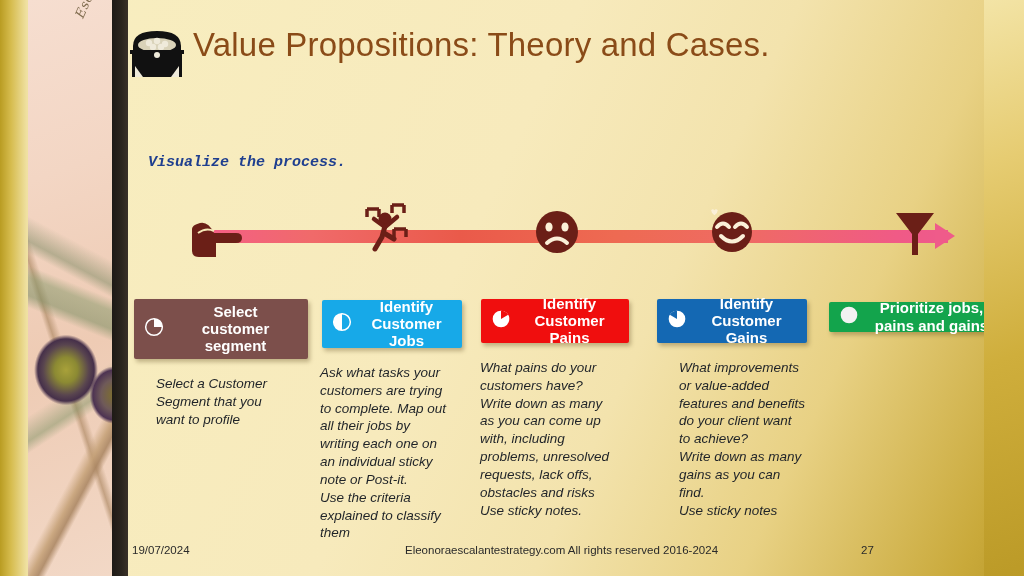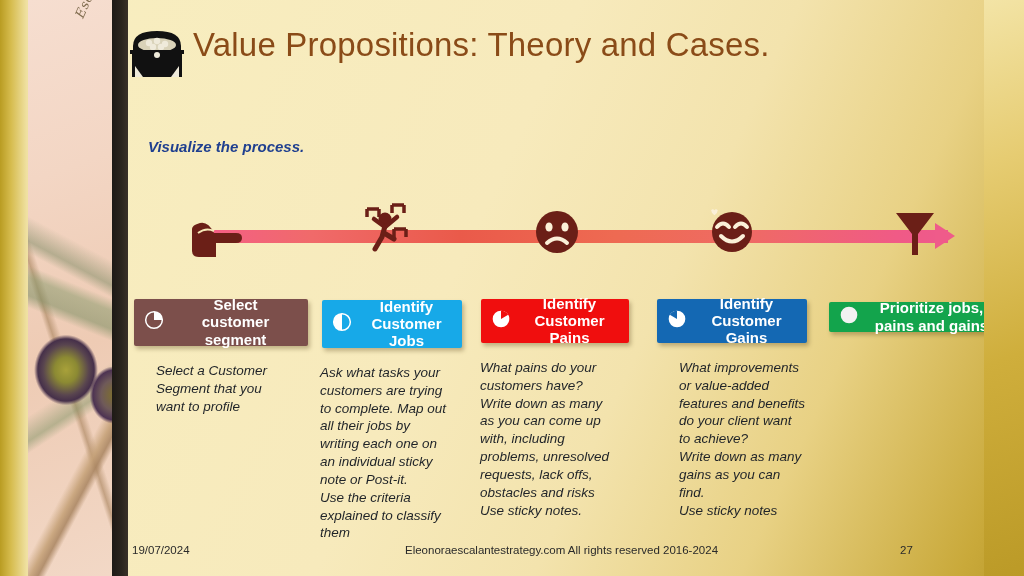--- a/index.html
+++ b/index.html
@@ -59,22 +59,22 @@
     font-size:33px;font-weight:400;color:#8a4b18;letter-spacing:.2px;
     white-space:nowrap;
   }
   .lead{
     position:absolute;left:148px;top:90px;width:812px;
     font-family:"Liberation Sans",sans-serif;
     font-size:16.5px;font-weight:bold;font-style:italic;
     color:#8f2f16;line-height:1.32;letter-spacing:-.1px;
   }
   .visualize{
-    position:absolute;left:148px;top:138px;
-    font-family:Liberation Sans, sans-serif;
+    position:absolute;left:148px;top:154px;
+    font-family:Liberation Mono, monospace;
     font-size:15px;font-weight:bold;font-style:italic;color:#1f3f8f;
   }
 
   
   .timeline{position:absolute;left:190px;top:195px;width:770px;height:80px;}
   .tl-bar{
     position:absolute;left:18px;top:35px;width:740px;height:13px;
     background:linear-gradient(90deg,#f45f86 0%,#f06a6a 14%,#ea5a4a 34%,#ee6a52 55%,#ef6b63 72%,#f05a86 93%,#ee5a8c 100%);
   }
   .tl-arrowhead{
@@ -107,21 +107,21 @@
   }
 
   
   .footer{position:absolute;left:128px;top:541px;width:860px;height:24px;}
   .footer span{
     position:absolute;font-family:"Liberation Sans",sans-serif;
     font-size:11.5px;color:#2a2a2a;
   }
   .f-date{left:4px;top:3px;}
   .f-copy{left:277px;top:3px;}
-  .f-page{left:772px;top:3px;}
+  .f-page{left:733px;top:3px;}
 
   .right-band{
     position:absolute;right:0;top:0;width:40px;height:576px;
     background:linear-gradient(160deg,#f3e4a6 0%,#e6cc72 28%,#cfae3c 62%,#bb9a27 100%);
   }
 </style>
 </head>
 <body>
 
 <div id="slide">
@@ -199,21 +199,21 @@
     <div class="tl-icon" style="left:702px;top:12px">
       <svg width="46" height="52" viewBox="0 0 46 52">
         <path d="M4 6 L42 6 L26 27 L26 48 L20 48 L20 27 Z" fill="#6B1F17"></path>
       </svg>
     </div>
   </div>
 
   <div class="cards">
 
     <div class="card" style="left:134px;top:299px;width:174px">
-      <div class="card-head" style="background:#7C4F4B;width:174px;height:47px">
+      <div class="card-head" style="background:#7C4F4B;width:174px;height:60px">
         <span class="ico">
           <svg width="20" height="20" viewBox="0 0 24 24">
               <circle cx="12" cy="12" r="10" fill="none" stroke="#fff" stroke-width="1.8"></circle>
               <path d="M12 12 L12 2 A10 10 0 0 1 22 12 Z" fill="#fff"></path>
             </svg>
         </span>
         <span class="htxt">Select
 customer segment</span>
       </div>
       <div class="card-body" style="margin-left:22px;width:160px">Select a Customer

